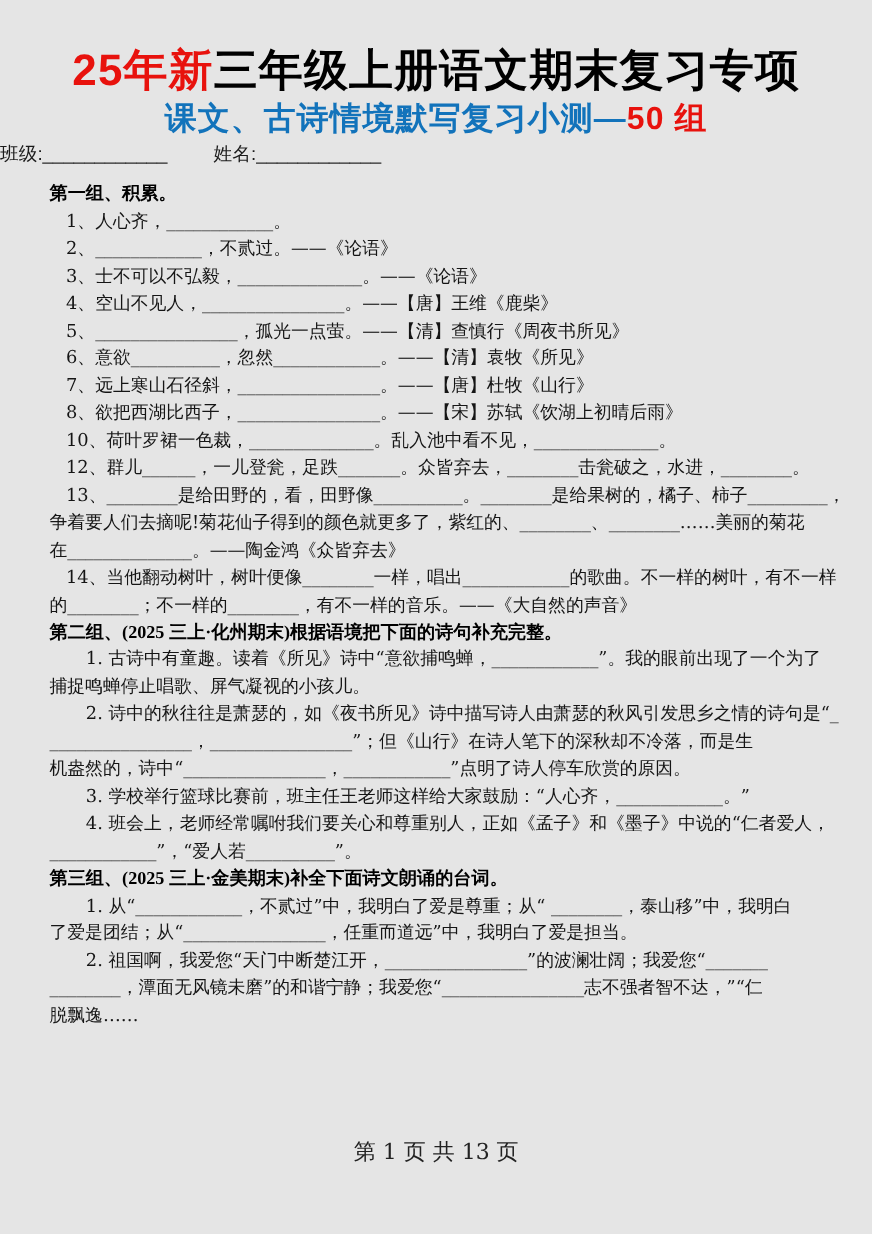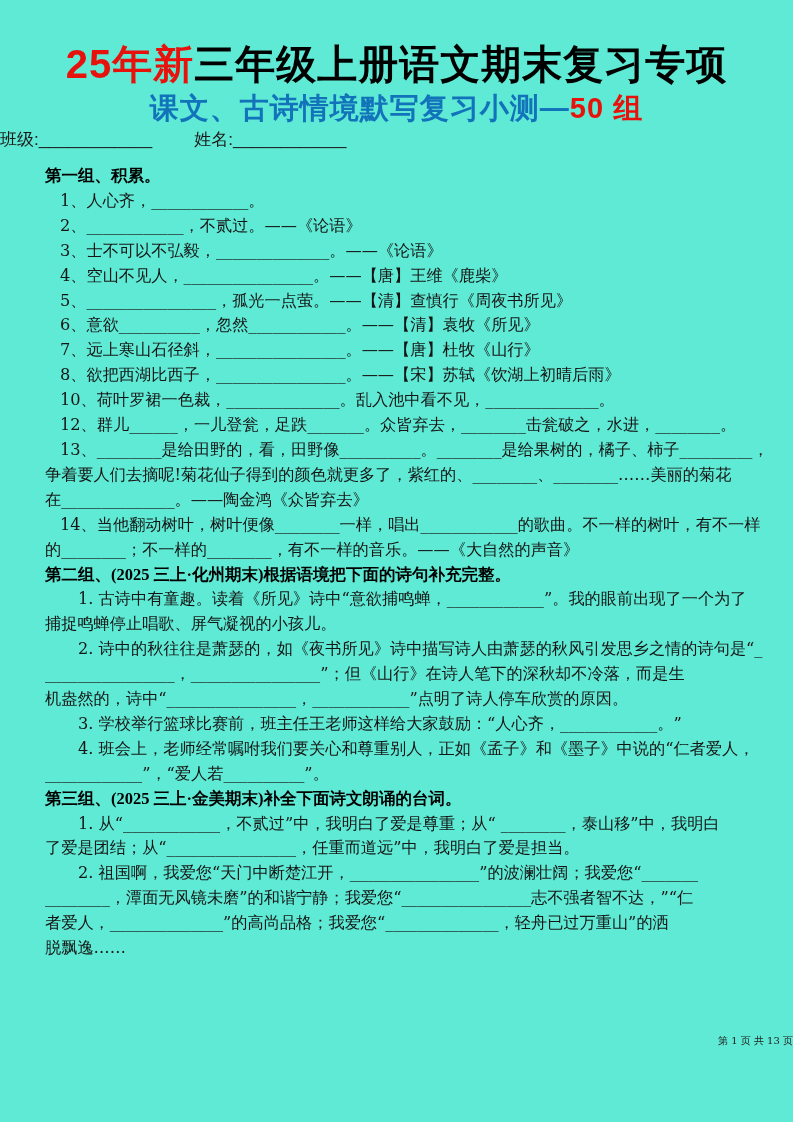--- a/index.html
+++ b/index.html
@@ -1,19 +1,19 @@
 <!DOCTYPE html>
 <html><head>
 <meta charset="utf-8">
 <style>
   html,body{margin:0;padding:0;background:#ffffff;}
   .page{
     position:relative;
     width:793px;height:1122px;
-    background:#5eead4;
+    background:#e5e5e5;
     overflow:hidden;
     font-family:"DejaVu Serif","Liberation Serif",serif;
     color:#151515;
   }
   .title1{
     padding-top:40px;
     text-align:center;
     font-family:"Liberation Sans","DejaVu Sans",sans-serif;
     font-weight:bold;
     font-size:40px;
@@ -57,22 +57,22 @@
     font-size:16.2px;
     line-height:24.9px;
     white-space:nowrap;
     color:#151515;
   }
   .ind1{padding-left:15px;}
   .ind2{padding-left:33px;}
   .footer{
     position:absolute;
     top:1034px;left:0;right:0;
-    text-align:right;
-    font-size:10px;
+    text-align:center;
+    font-size:20px;
     color:#222222;
   }
 </style>
 </head>
 <body>
 
 <div class="page">
 
   <div class="title1"><span class="red">25年新</span><span>三年级上册语文期末复习专项</span></div>
 
@@ -107,20 +107,19 @@
     <div class="ln">机盎然的，诗中“________________，____________”点明了诗人停车欣赏的原因。</div>
     <div class="ln ind2">3. 学校举行篮球比赛前，班主任王老师这样给大家鼓励：“人心齐，____________。”</div>
     <div class="ln ind2">4. 班会上，老师经常嘱咐我们要关心和尊重别人，正如《孟子》和《墨子》中说的“仁者爱人，</div>
     <div class="ln">____________”，“爱人若__________”。</div>
 
     <div class="sec-h">第三组、(2025 三上·金美期末)补全下面诗文朗诵的台词。</div>
     <div class="ln ind2">1. 从“____________，不贰过”中，我明白了爱是尊重；从“ ________，泰山移”中，我明白</div>
     <div class="ln">了爱是团结；从“________________，任重而道远”中，我明白了爱是担当。</div>
     <div class="ln ind2">2. 祖国啊，我爱您“天门中断楚江开，________________”的波澜壮阔；我爱您“_______</div>
     <div class="ln">________，潭面无风镜未磨”的和谐宁静；我爱您“________________志不强者智不达，”“仁</div>
-    <div class="ln">者爱人，______________”的高尚品格；我爱您“______________，轻舟已过万重山”的洒</div>
     <div class="ln">脱飘逸……</div>
 
   </div>
 
   <div class="footer">第 1 页 共 13 页</div>
 
 </div>
 
 </body></html>

